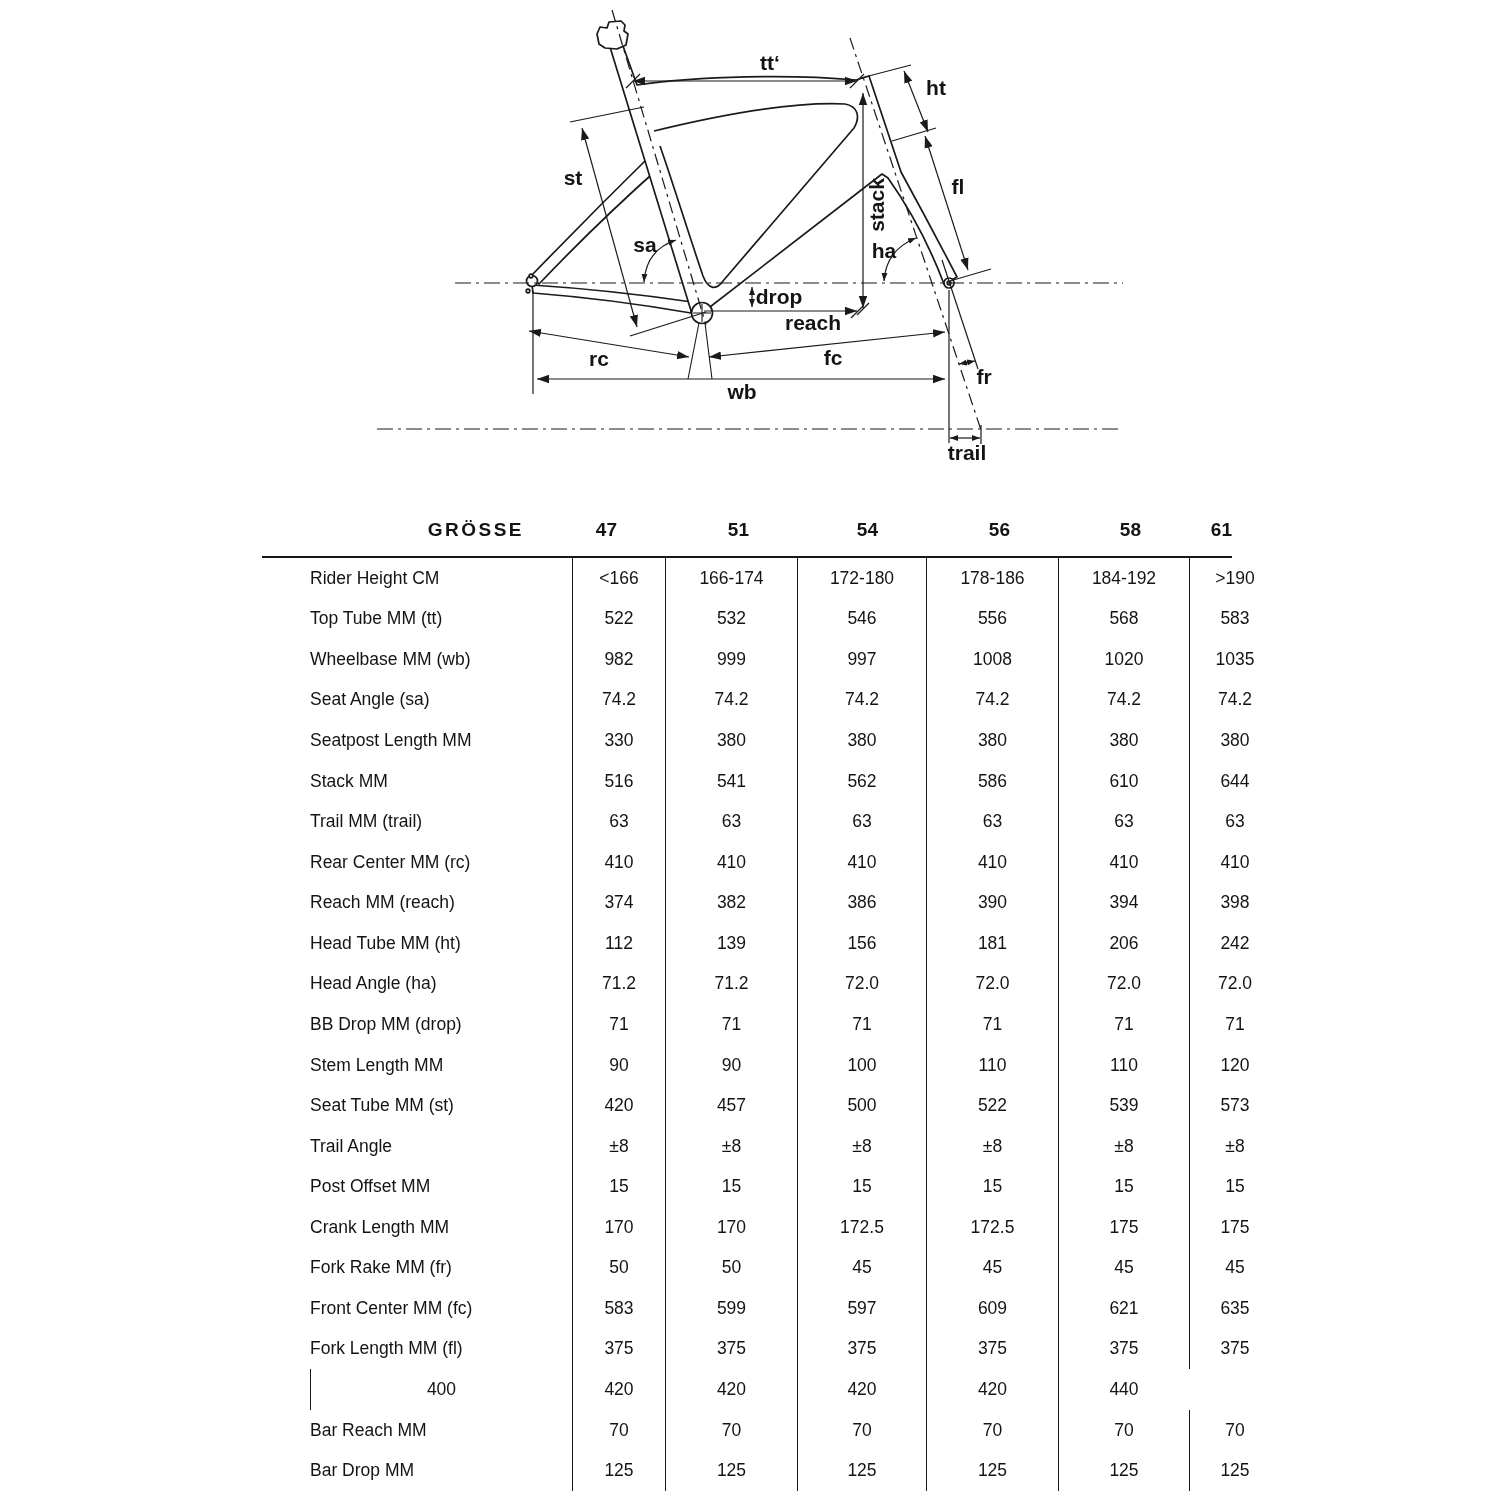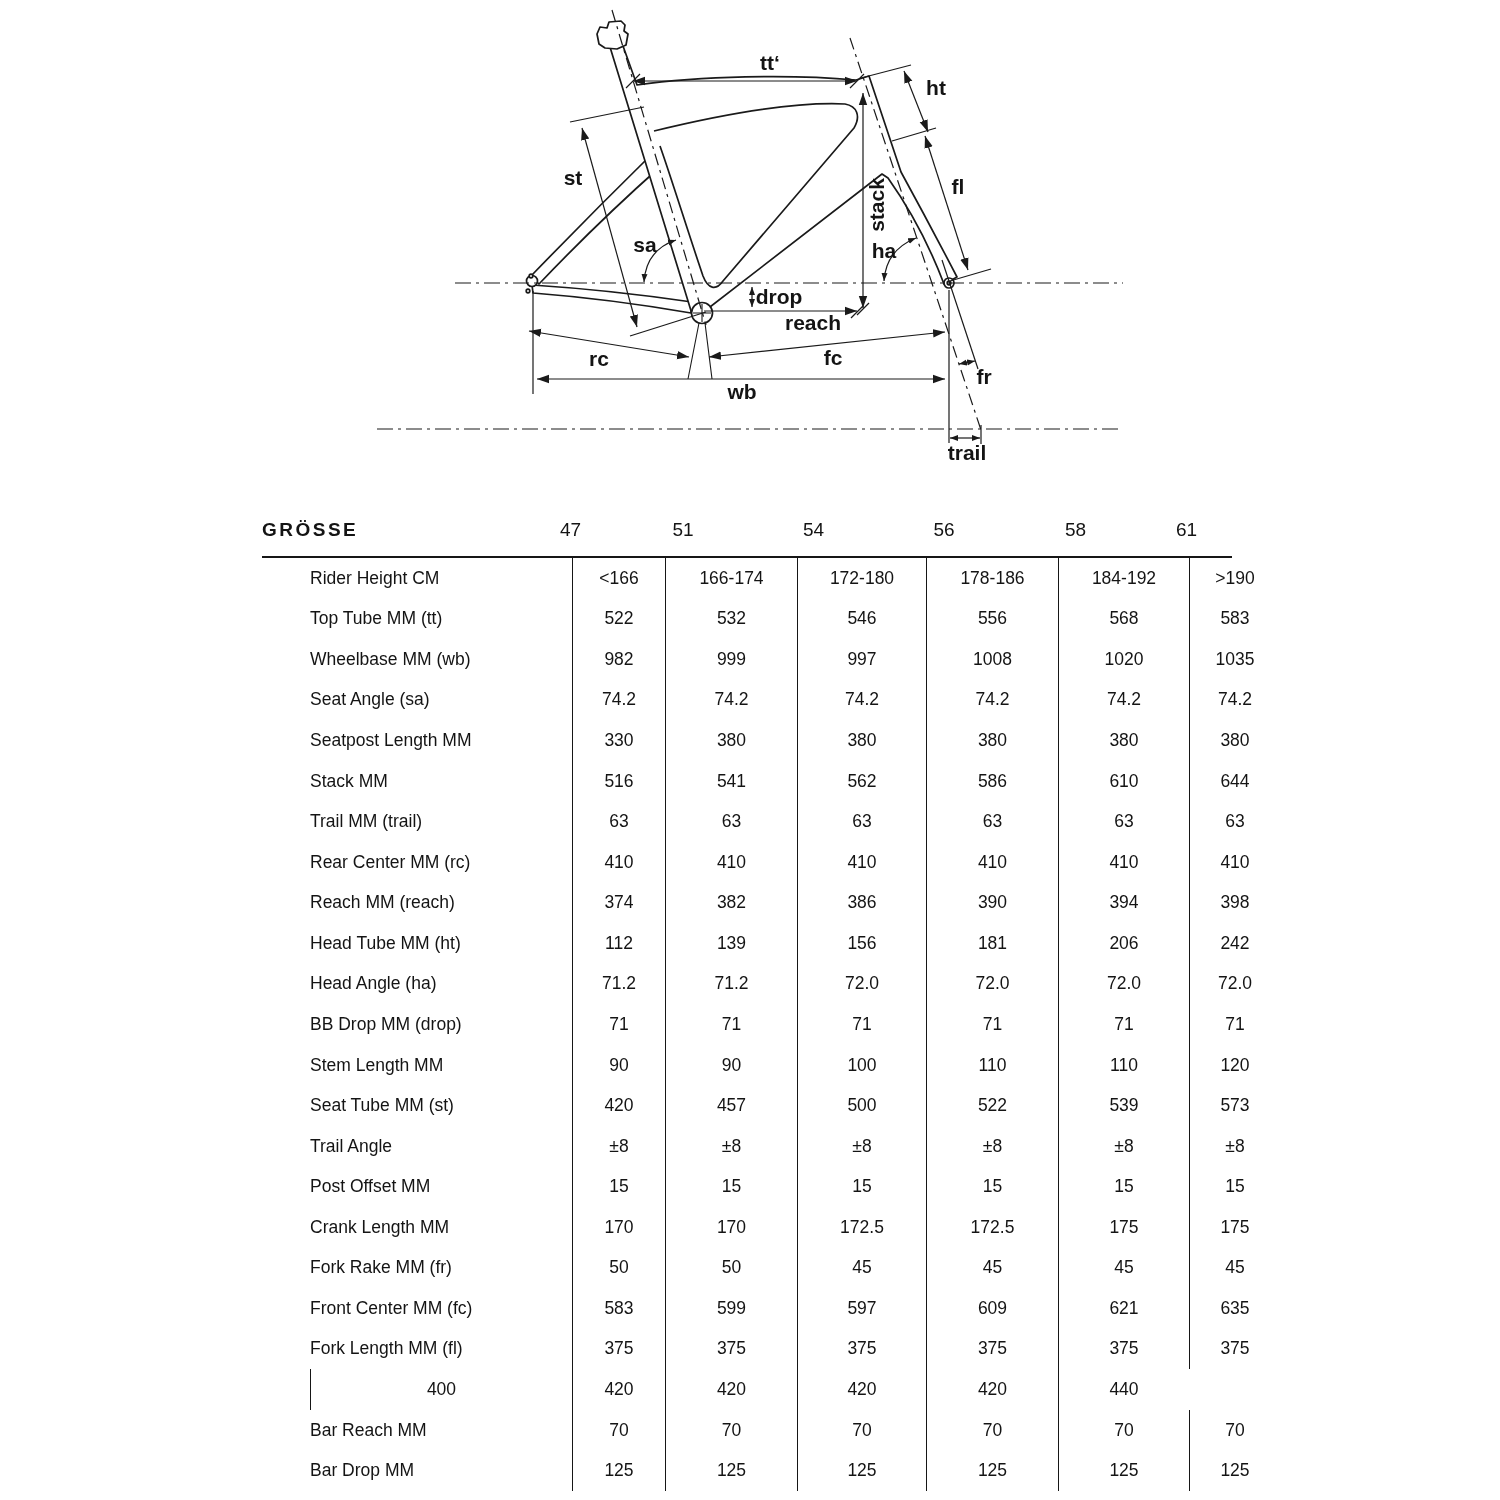--- a/index.html
+++ b/index.html
@@ -3,22 +3,22 @@
 <meta charset="utf-8">
 <style>
   html,body{margin:0;padding:0;background:#fff;}
   .page{position:relative;width:1348px;height:1500px;background:#fff;overflow:hidden;
         font-family:"Liberation Sans",sans-serif;color:#141414;}
   .diagram-wrap{position:absolute;left:0;top:0;width:1500px;height:500px;}
   svg text{font-family:"Liberation Sans",sans-serif;font-weight:bold;font-size:21px;fill:#141414;}
   .geo-table{position:absolute;left:262px;top:504px;width:970px;}
   .ghead{display:grid;grid-template-columns:262px 93px 132px 129px 132px 131px 91px;
          height:52px;border-bottom:2.5px solid #161616;align-items:center;}
-  .ghead .hlab{font-weight:bold;font-size:19px;letter-spacing:2.5px;text-align:left;}
-  .ghead .hval{font-weight:normal;font-size:19px;text-align:center;}
+  .ghead .hlab{font-weight:bold;font-size:19px;letter-spacing:2.5px;text-align:right;}
+  .ghead .hval{font-weight:bold;font-size:19px;text-align:right;}
   .gbody{display:block;}
   .grow{display:grid;grid-template-columns:262px 93px 132px 129px 132px 131px 91px;height:40.57px;margin-left:48px;}
   .cell{display:flex;align-items:center;font-size:17.5px;}
   .cell.lab{justify-content:flex-start;text-align:left;}
   .cell.val{justify-content:center;text-align:center;border-left:1.5px solid #161616;}
 </style>
 </head>
 <body>
 
 <div class="page">

